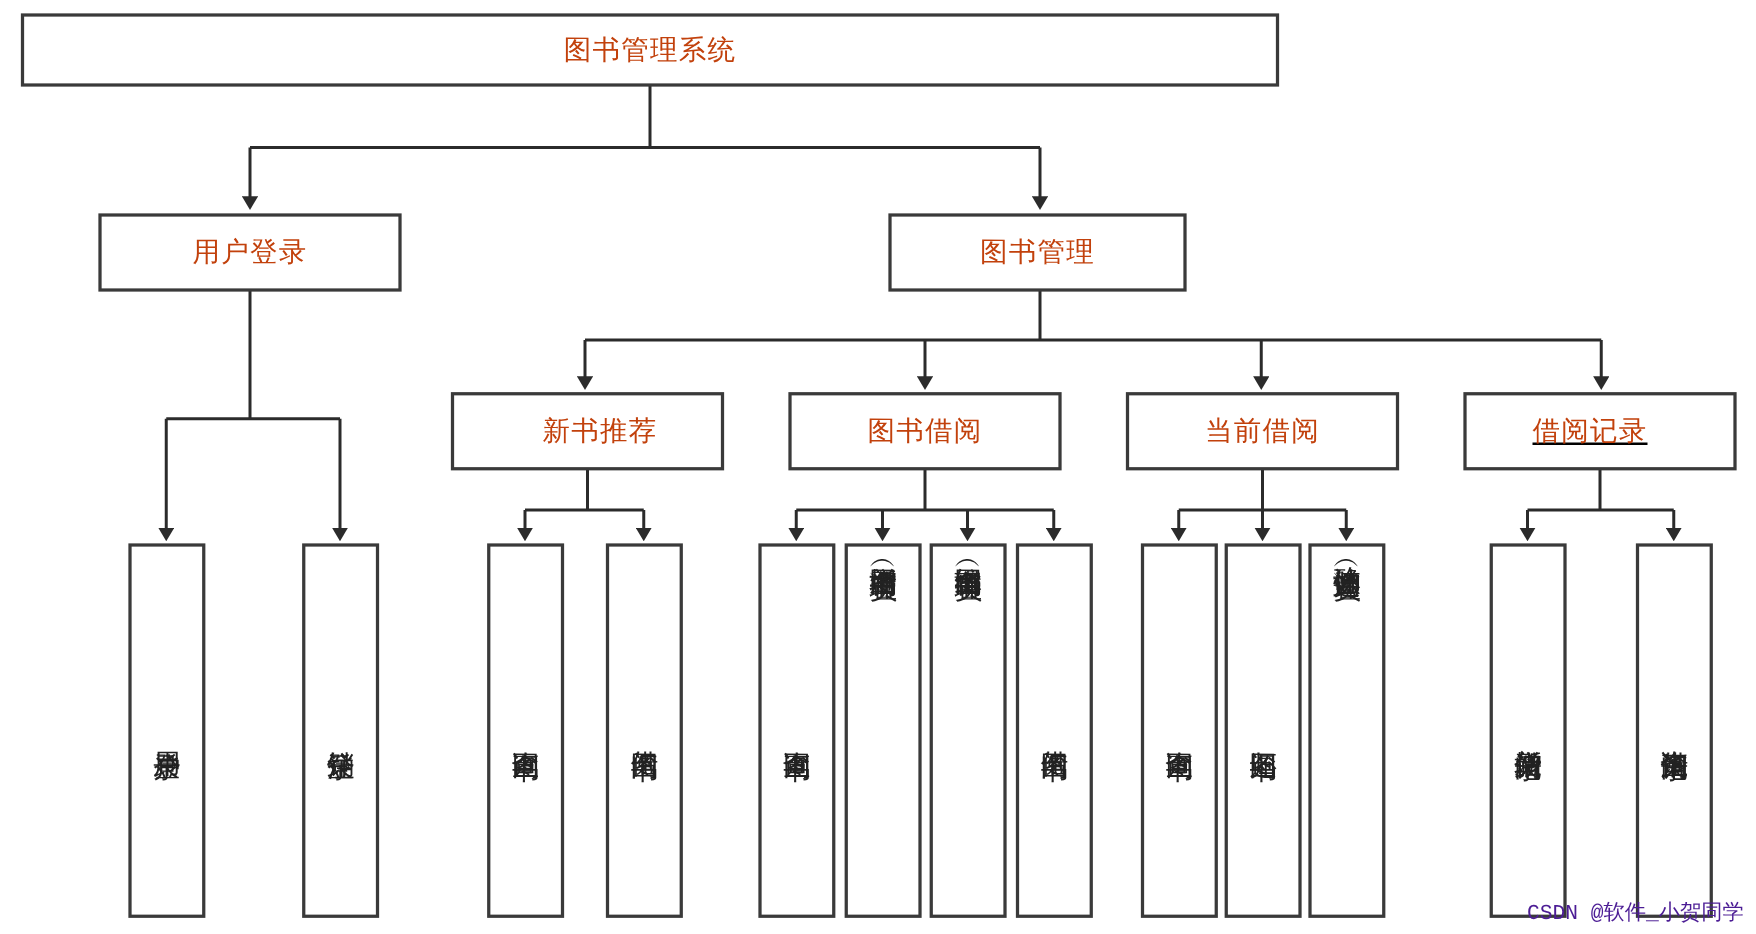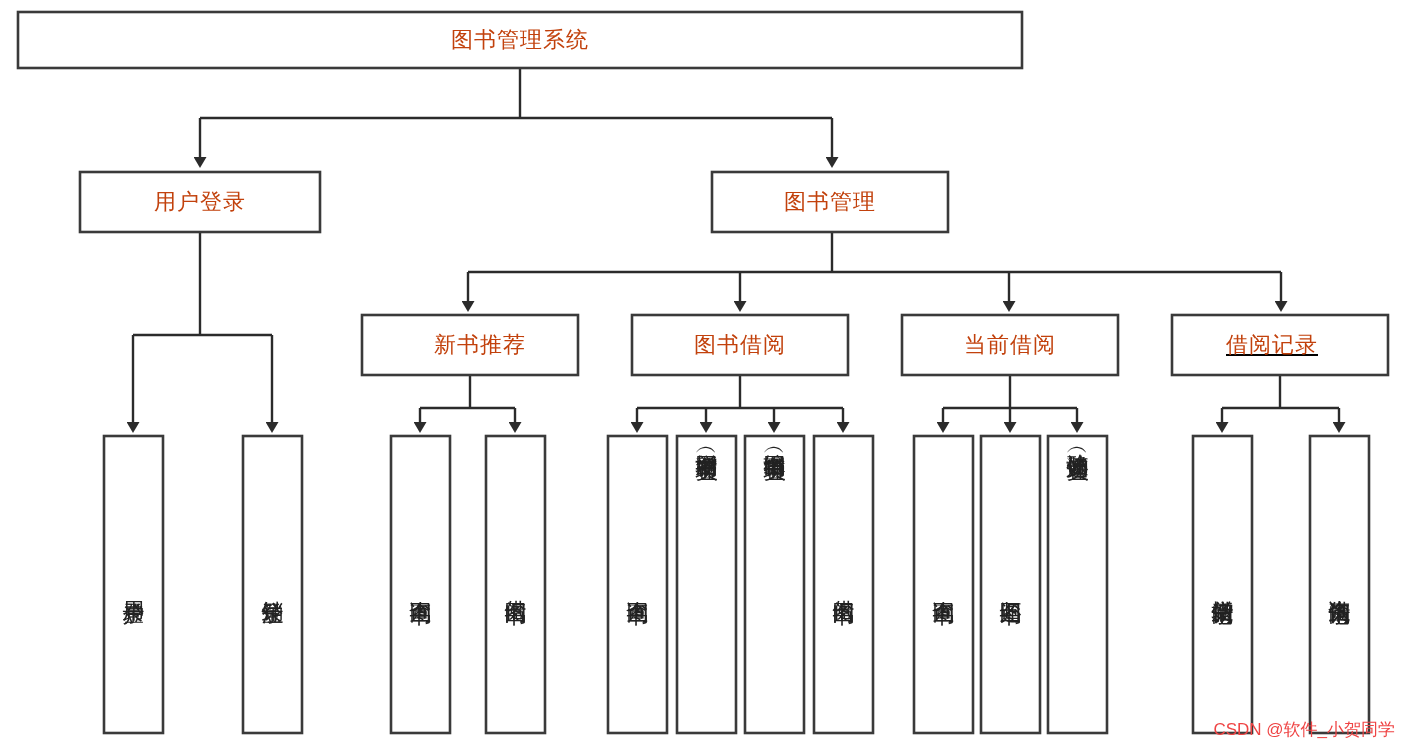--- a/index.html
+++ b/index.html
@@ -35,23 +35,23 @@
     fill: none;
   }
   .arrow-head {
     fill: #2b2b2b;
     stroke: none;
   }
   .watermark {
     position: absolute;
     right: 10px;
     bottom: 6px;
-    font-family: Liberation Sans, sans-serif;
+    font-family: Liberation Mono, monospace;
     font-size: 17px;
-    color: #ef4444;
+    color: #4c1d95;
     white-space: nowrap;
     user-select: none;
   }
   .vlabel-wrap {
     position: absolute;
     display: flex;
     align-items: center;
     justify-content: center;
     pointer-events: none;
   }

